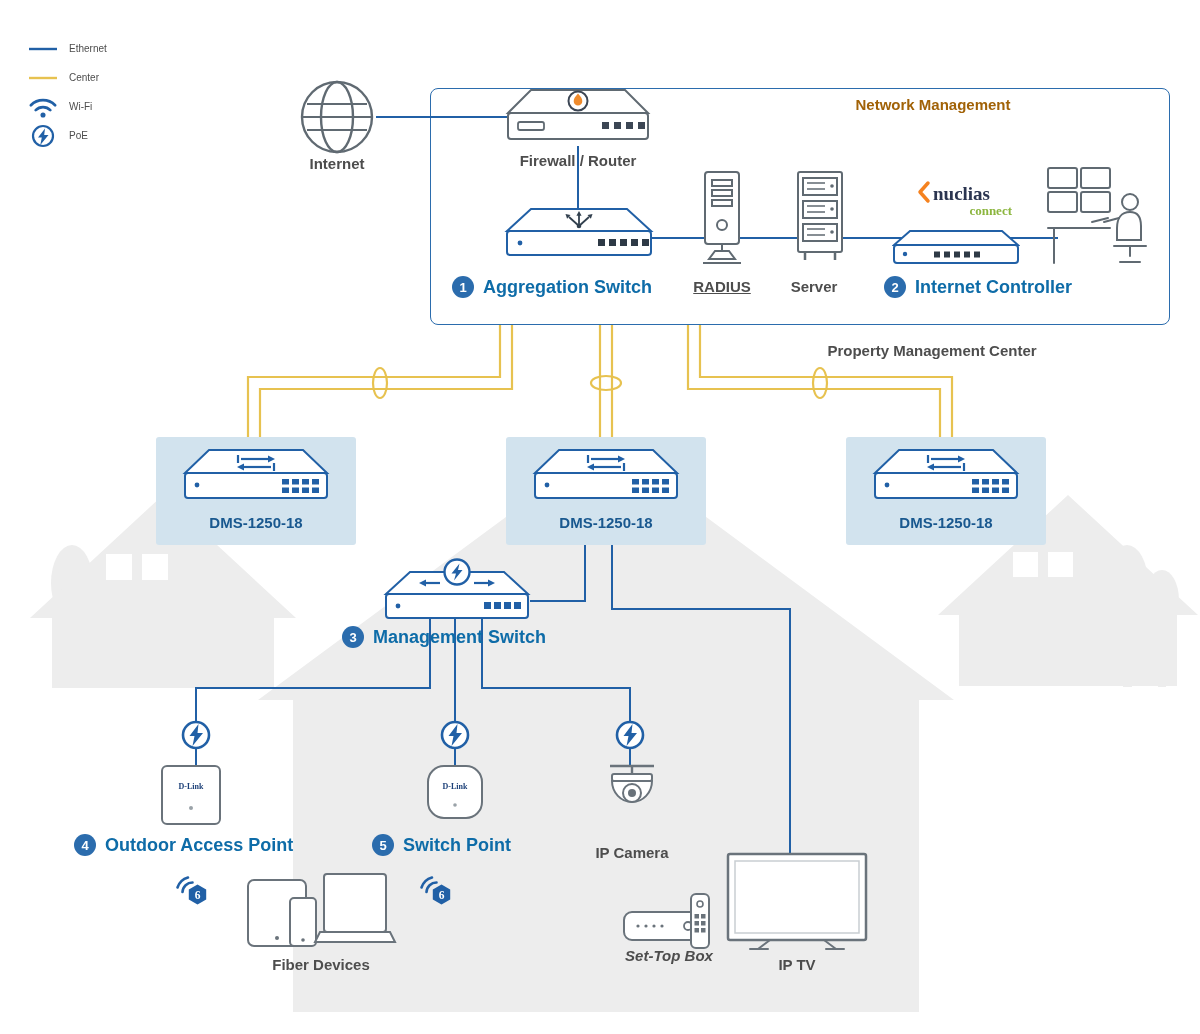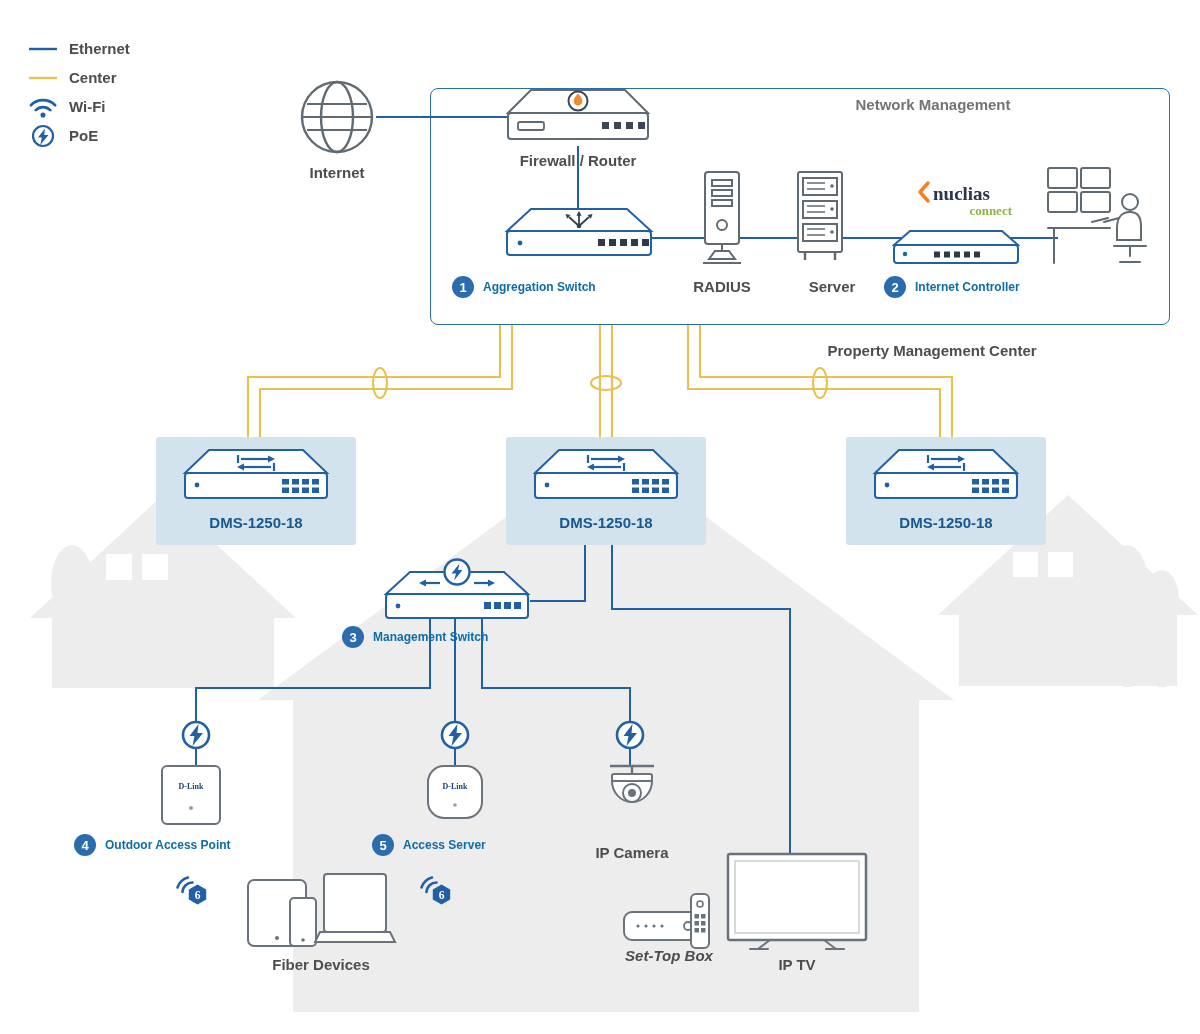--- a/index.html
+++ b/index.html
@@ -12,37 +12,37 @@
   svg { display:block; }
   .lbl {
     position:absolute; font-size:15px; font-weight:700; color:#4d4d4d;
     white-space:nowrap; z-index:6; line-height:18px;
   }
   .lbl.center { transform:translateX(-50%); }
   .lbl.dms { color:#19588f; }
   .row {
     position:absolute; display:flex; align-items:center; gap:9px; z-index:6;
   }
-  .row .txt { font-size:12px; font-weight:700; color:#0e6ca8; white-space:nowrap; }
+  .row .txt { font-size:18px; font-weight:700; color:#0e6ca8; white-space:nowrap; }
   .badge {
     width:22px; height:22px; border-radius:50%; background:#2b6cad; color:#fff;
     font-size:13px; font-weight:700; display:flex; align-items:center; justify-content:center;
     flex:0 0 auto;
   }
   .nm-box {
     position:absolute; border:1.6px solid #2b6cad; border-radius:8px; background:#fff; z-index:1;
   }
   .nm-title {
     position:absolute; left:502px; top:7px; transform:translateX(-50%);
-    font-size:15px; font-weight:700; color:#737373; white-space:nowrap;
+    font-size:15px; font-weight:700; color:#a16207; white-space:nowrap;
   }
   .dms-bg { position:absolute; width:200px; height:108px; background:#d2e3ee; border-radius:3px; z-index:3; }
   .dev { position:absolute; z-index:4;font-family:Liberation Serif, serif; }
   .legend-row { display:flex; align-items:center; gap:11px; height:29px; }
-  .legend-label { font-size:15px; font-weight:700; color:#4d4d4d; }
+  .legend-label { font-size:10px; font-weight:400; color:#4d4d4d; }
 </style>
 </head>
 <body>
 
 <div class="stage">
 
   <svg class="abs" style="left:0;top:0;z-index:0" width="1200" height="1034">
     <g fill="#ededed">
       <ellipse cx="72" cy="583" rx="21" ry="38"></ellipse>
       <rect x="68" y="614" width="9" height="73"></rect>
@@ -500,30 +500,30 @@
     <svg width="142" height="100" viewBox="0 0 142 100">
       <rect x="2" y="2" width="138" height="86" rx="2" fill="#fff" stroke="#6a737b" stroke-width="2.5"></rect>
       <rect x="9" y="9" width="124" height="72" fill="none" stroke="#c9ced2" stroke-width="1.5"></rect>
       <g stroke="#6a737b" stroke-width="2" fill="none" stroke-linecap="round">
         <path d="M44,88 L32,97 M24,97 H42"></path>
         <path d="M98,88 L110,97 M100,97 H118"></path>
       </g>
     </svg>
   </div>
 
-  <div class="lbl center" style="left:337px; top:164px;">Internet</div>
+  <div class="lbl center" style="left:337px; top:155px;">Internet</div>
   <div class="lbl center" style="left:578px; top:152px;">Firewall / Router</div>
 
   <div class="row" style="left:452px; top:276px;">
     <div class="badge">1</div>
     <span class="txt">Aggregation Switch</span>
   </div>
 
-  <div class="lbl center" style="left:722px; top:278px;">RADIUS</div>
-  <div class="lbl center" style="left:832px; top:278px;">Server</div>
+  <div class="lbl center" style="left:722px; top:278px;text-decoration:underline;">RADIUS</div>
+  <div class="lbl center" style="left:814px; top:278px;">Server</div>
 
   <div class="row" style="left:884px; top:276px;">
     <div class="badge">2</div>
     <span class="txt">Internet Controller</span>
   </div>
 
   <div class="lbl center" style="left:932px; top:342px;">Property Management Center</div>
 
   <div class="lbl dms center" style="left:256px; top:514px;">DMS-1250-18</div>
   <div class="lbl dms center" style="left:606px; top:514px;">DMS-1250-18</div>
@@ -534,21 +534,21 @@
     <span class="txt">Management Switch</span>
   </div>
 
   <div class="row" style="left:74px; top:834px;">
     <div class="badge">4</div>
     <span class="txt">Outdoor Access Point</span>
   </div>
 
   <div class="row" style="left:372px; top:834px;">
     <div class="badge">5</div>
-    <span class="txt">Access Server</span>
+    <span class="txt">Switch Point</span>
   </div>
 
   <div class="lbl center" style="left:632px; top:836px;margin-top:8px;">IP Camera</div>
   <div class="lbl center" style="left:321px; top:956px;">Fiber Devices</div>
   <div class="lbl center" style="left:669px; top:947px;font-style:italic;">Set-Top Box</div>
   <div class="lbl center" style="left:797px; top:956px;">IP TV</div>
 
 </div>
 
 </body></html>

